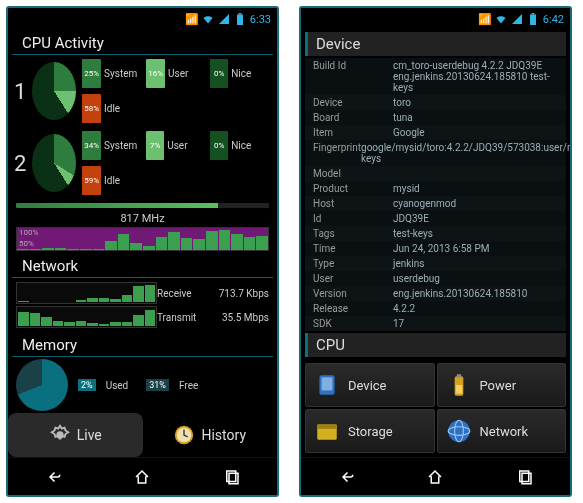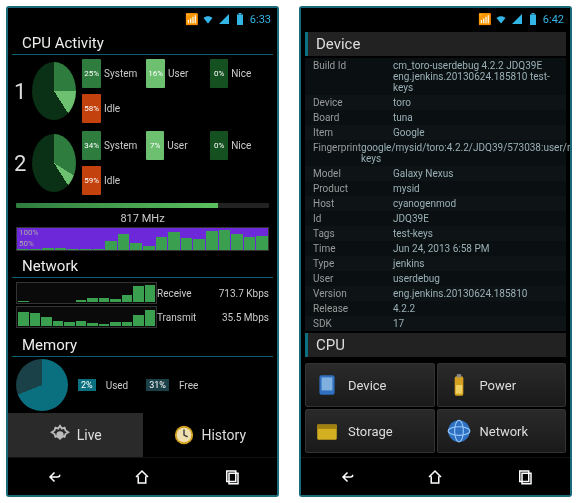--- a/index.html
+++ b/index.html
@@ -18,41 +18,41 @@
   .cpu-num { color: #ddd; font-size: 22px; width: 16px; }
   .pie { width: 58px; height: 58px; border-radius: 50%; }
   .legend { display: flex; gap: 6px; flex-wrap: wrap; font-size: 10px; color: #ccc; }
   .legend-item { display: flex; align-items: center; gap: 3px; width: 58px; }
   .chip { font-size: 8px; background: #2e7d3e; color: #fff; padding: 10px 2px; border-radius: 1px; min-width: 18px; text-align: center; }
   .chip.dark { background: #155020; }
   .chip.med { background: #c2410c; }
   .chip.lite { background: #6cc070; }
   .freq-bar { margin: 4px 8px; height: 10px; background: linear-gradient(90deg, #2e7d3e 0%, #5cc060 80%, #222 80%, #222 100%); border-radius: 1px; }
   .freq-row { display:flex; justify-content: center; padding: 0 24px; color:#ccc; font-size:11px; }
-  .graph { margin: 2px 8px; height: 48px; background: #6d28d9; border: 1px solid #333; position: relative; }
+  .graph { margin: 2px 8px; height: 48px; background: #701a75; border: 1px solid #333; position: relative; }
   .graph .lbl { position: absolute; left: 2px; color: #aaa; font-size: 8px; }
   .graph-bars { position: absolute; bottom: 0; left: 0; right: 0; height: 100%; display: flex; align-items: flex-end; gap: 1px; }
   .gb { flex: 1; background: #3aa050; }
 
   .net-graph { margin: 4px 8px; display: flex; flex-direction: column; gap: 2px; }
   .net-row { display: flex; align-items: center; }
   .net-chart { flex: 1; height: 22px; background: #0a0a0a; border: 1px solid #333; position: relative; display:flex; align-items:flex-end; gap:1px; padding:1px;}
   .nb { flex:1; background:#3aa050; }
   .net-lbl { color: #ccc; font-size: 10px; width: 52px; }
   .net-val { color: #ccc; font-size: 10px; width: 60px; text-align: right; }
 
   .mem-row { display: flex; align-items: center; padding: 2px 8px; gap: 10px; }
   .mem-pie { width: 52px; height: 52px; border-radius: 50%; }
   .mem-chip { font-size: 9px; background: #0a7080; color:#fff; padding:1px 3px; }
   .mem-chip.free { background: #1a4048; }
   .mem-lbl { color:#ccc; font-size:10px; margin-right:8px; }
 
   .tabbar { height: 44px; display: flex; background: #000; }
   .tab { flex: 1; display: flex; align-items: center; justify-content: center; gap: 6px; font-size: 14px; color: #ddd; }
-  .tab.active { background: #2a2a2a; }
+  .tab.active { background: #2a2a2a; border-radius: 8px; }
   .tab .icon { width: 22px; height: 22px; }
 
   
   .dev-header { background: #222; color: #ddd; font-size: 15px; padding: 3px 8px; border-left: 3px solid #0a7080; margin: 2px 4px; }
   .kv { display: flex; font-size: 10px; padding: 2px 8px; }
   .kv:nth-child(even){ background:#0e1416; }
   .kv:nth-child(odd){ background:#0a1012; }
   .kv .k { width: 80px; color: #9a9a9a; }
   .kv .v { flex: 1; color: #9ab0b6; }
   .kvlist { background:#000; margin:0 4px; }
@@ -303,21 +303,20 @@
           <div class="kv">
             <div class="k">Item</div>
             <div class="v">Google</div>
           </div>
           <div class="kv">
             <div class="k">Fingerprint</div>
             <div class="v">google/mysid/toro:4.2.2/JDQ39/573038:user/release-keys</div>
           </div>
           <div class="kv">
             <div class="k">Model</div>
-            <div class="v">Galaxy Nexus</div>
           </div>
           <div class="kv">
             <div class="k">Product</div>
             <div class="v">mysid</div>
           </div>
           <div class="kv">
             <div class="k">Host</div>
             <div class="v">cyanogenmod</div>
           </div>
           <div class="kv">

